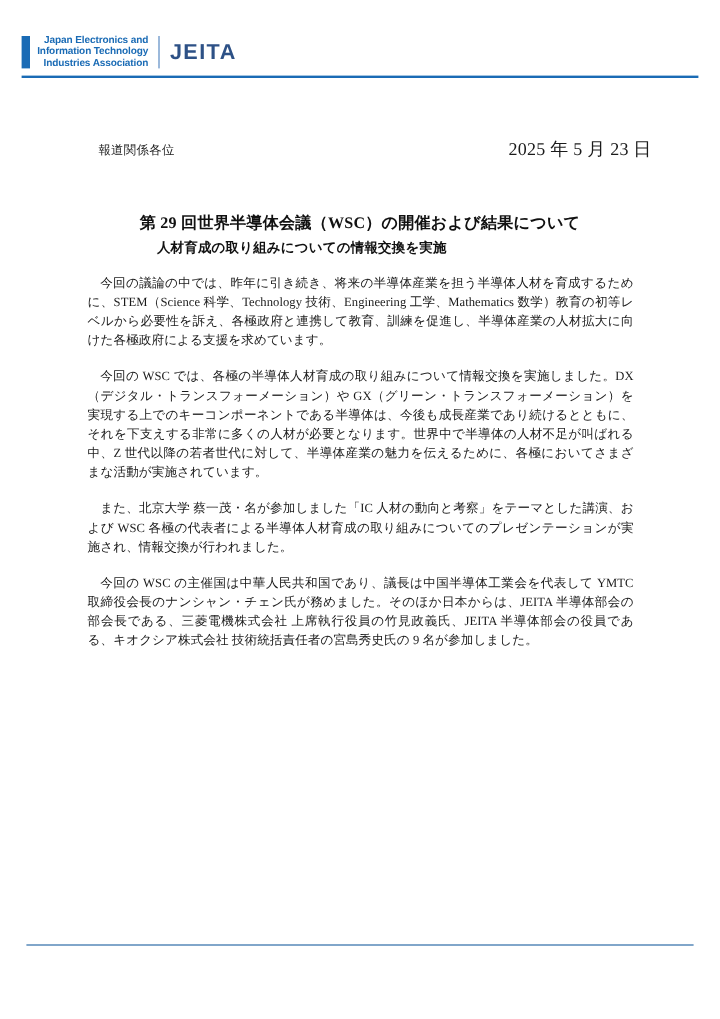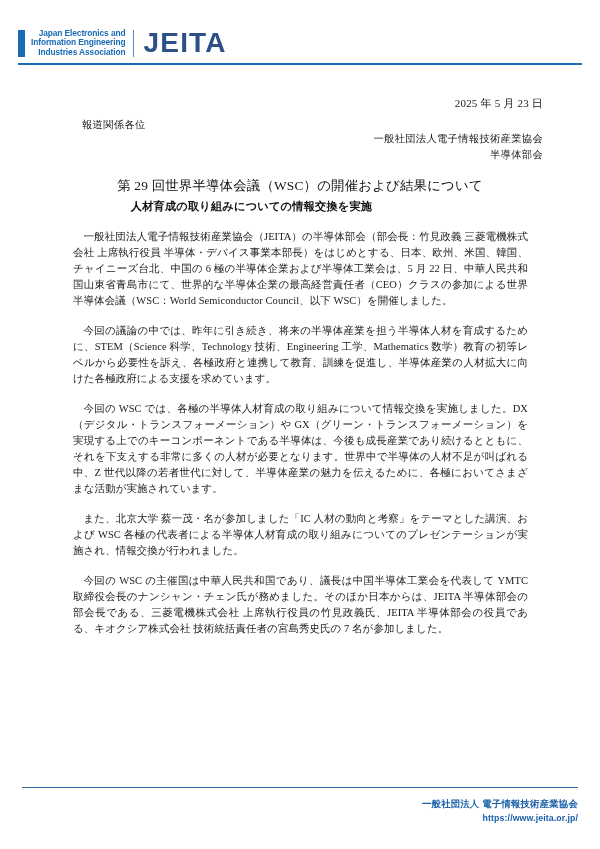--- a/index.html
+++ b/index.html
@@ -57,43 +57,43 @@
 
   .logo-divider {
     width: 1px;
     height: 27px;
     background: #5b8cc4;
     margin: 0 9px 0 8px;
   }
 
   .logo-wordmark {
     font-family: "Liberation Sans", "DejaVu Sans", sans-serif;
-    font-size: 28px;
+    font-size: 18px;
     font-weight: bold;
     color: #2d5186;
     letter-spacing: 1.2px;
     line-height: 28px;
     text-align: center;
   }
 
   .header-rule {
     position: absolute;
     left: 18px;
     top: 63px;
     width: 564px;
     height: 2px;
     background: #1a6bb5;
   }
 
   
   .doc-date {
     position: absolute;
     right: 57px;
-    top: 96px;
-    font-size: 11px;
+    top: 115px;
+    font-size: 15px;
     color: #1a1a1a;
     letter-spacing: 0.2px;
   }
 
   .addressee {
     position: absolute;
     left: 82px;
     top: 118px;
     font-size: 10.3px;
     color: #1a1a1a;
@@ -111,21 +111,21 @@
     letter-spacing: 0.3px;
   }
 
   
   .doc-title {
     position: absolute;
     left: 0; top: 177px;
     width: 600px;
     text-align: center;
     font-size: 13.4px;
-    font-weight: normal;
+    font-weight: bold;
     color: #111;
     letter-spacing: 0.2px;
   }
 
   .doc-subtitle {
     position: absolute;
     left: 0; top: 199px;
     width: 503px;
     text-align: center;
     font-size: 11.2px;
@@ -188,46 +188,37 @@
 </head>
 <body>
 
 <div class="page">
 
   <div class="header">
     <div class="logo-block">
       <div class="logo-bar"></div>
       <div class="logo-en">
         <div>Japan Electronics and</div>
-        <div>Information Engineering</div>
+        <div>Information Technology</div>
         <div>Industries Association</div>
       </div>
       <div class="logo-divider"></div>
       <div class="logo-wordmark">JEITA</div>
     </div>
     <div class="header-rule"></div>
   </div>
 
   <div class="doc-date">2025 年 5 月 23 日</div>
   <div class="addressee">報道関係各位</div>
-  <div class="sender">
-    <div>一般社団法人電子情報技術産業協会</div>
-    <div>半導体部会</div>
-  </div>
 
   <div class="doc-title">第 29 回世界半導体会議（WSC）の開催および結果について</div>
   <div class="doc-subtitle">人材育成の取り組みについての情報交換を実施</div>
 
   <div class="body-area">
-    <p class="para">一般社団法人電子情報技術産業協会（JEITA）の半導体部会（部会長：竹見政義 三菱電機株式会社 上席執行役員 半導体・デバイス事業本部長）をはじめとする、日本、欧州、米国、韓国、チャイニーズ台北、中国の 6 極の半導体企業および半導体工業会は、5 月 22 日、中華人民共和国山東省青島市にて、世界的な半導体企業の最高経営責任者（CEO）クラスの参加による世界半導体会議（WSC：World Semiconductor Council、以下 WSC）を開催しました。</p>
     <p class="para">今回の議論の中では、昨年に引き続き、将来の半導体産業を担う半導体人材を育成するために、STEM（Science 科学、Technology 技術、Engineering 工学、Mathematics 数学）教育の初等レベルから必要性を訴え、各極政府と連携して教育、訓練を促進し、半導体産業の人材拡大に向けた各極政府による支援を求めています。</p>
     <p class="para">今回の WSC では、各極の半導体人材育成の取り組みについて情報交換を実施しました。DX（デジタル・トランスフォーメーション）や GX（グリーン・トランスフォーメーション）を実現する上でのキーコンポーネントである半導体は、今後も成長産業であり続けるとともに、それを下支えする非常に多くの人材が必要となります。世界中で半導体の人材不足が叫ばれる中、Z 世代以降の若者世代に対して、半導体産業の魅力を伝えるために、各極においてさまざまな活動が実施されています。</p>
     <p class="para">また、北京大学 蔡一茂・名が参加しました「IC 人材の動向と考察」をテーマとした講演、および WSC 各極の代表者による半導体人材育成の取り組みについてのプレゼンテーションが実施され、情報交換が行われました。</p>
-    <p class="para">今回の WSC の主催国は中華人民共和国であり、議長は中国半導体工業会を代表して YMTC 取締役会長のナンシャン・チェン氏が務めました。そのほか日本からは、JEITA 半導体部会の部会長である、三菱電機株式会社 上席執行役員の竹見政義氏、JEITA 半導体部会の役員である、キオクシア株式会社 技術統括責任者の宮島秀史氏の 7 名が参加しました。</p>
+    <p class="para">今回の WSC の主催国は中華人民共和国であり、議長は中国半導体工業会を代表して YMTC 取締役会長のナンシャン・チェン氏が務めました。そのほか日本からは、JEITA 半導体部会の部会長である、三菱電機株式会社 上席執行役員の竹見政義氏、JEITA 半導体部会の役員である、キオクシア株式会社 技術統括責任者の宮島秀史氏の 9 名が参加しました。</p>
   </div>
 
   <div class="footer-rule"></div>
-  <div class="footer-text">
-    <div>一般社団法人 電子情報技術産業協会</div>
-    <a class="footer-url" href="#">https://www.jeita.or.jp/</a>
-  </div>
 
 </div>
 
 </body></html>

